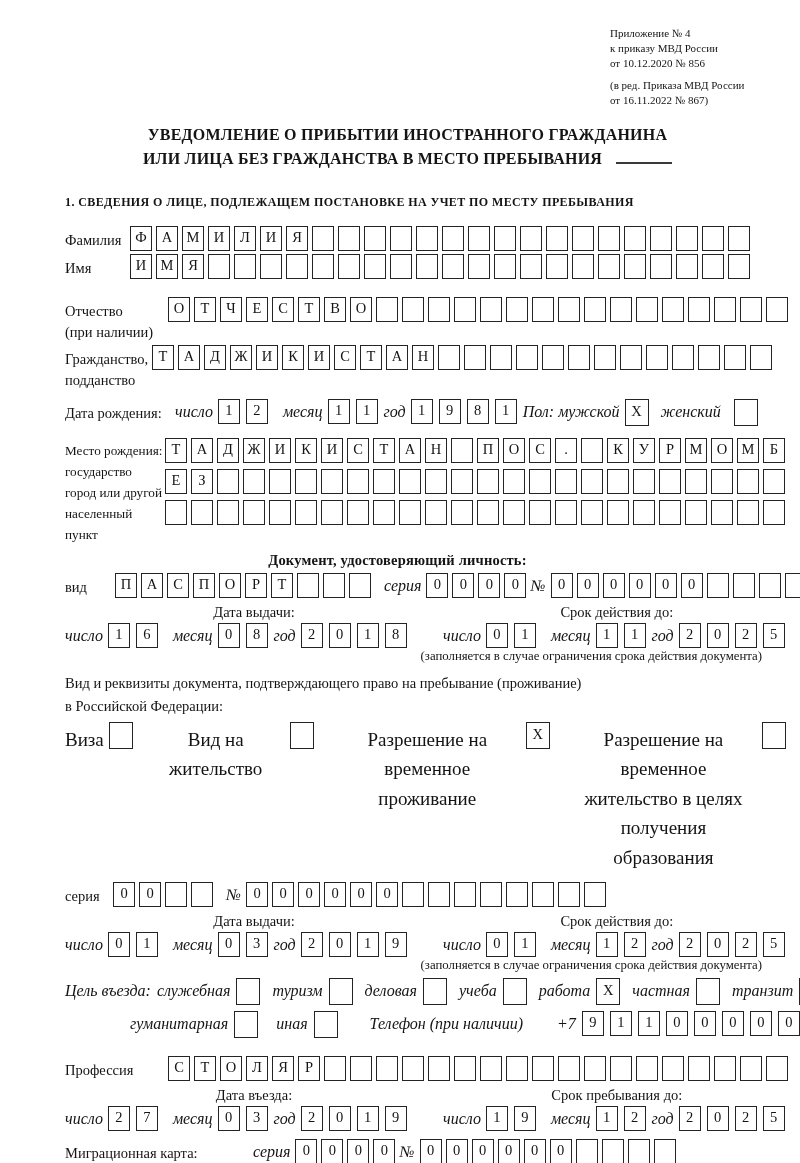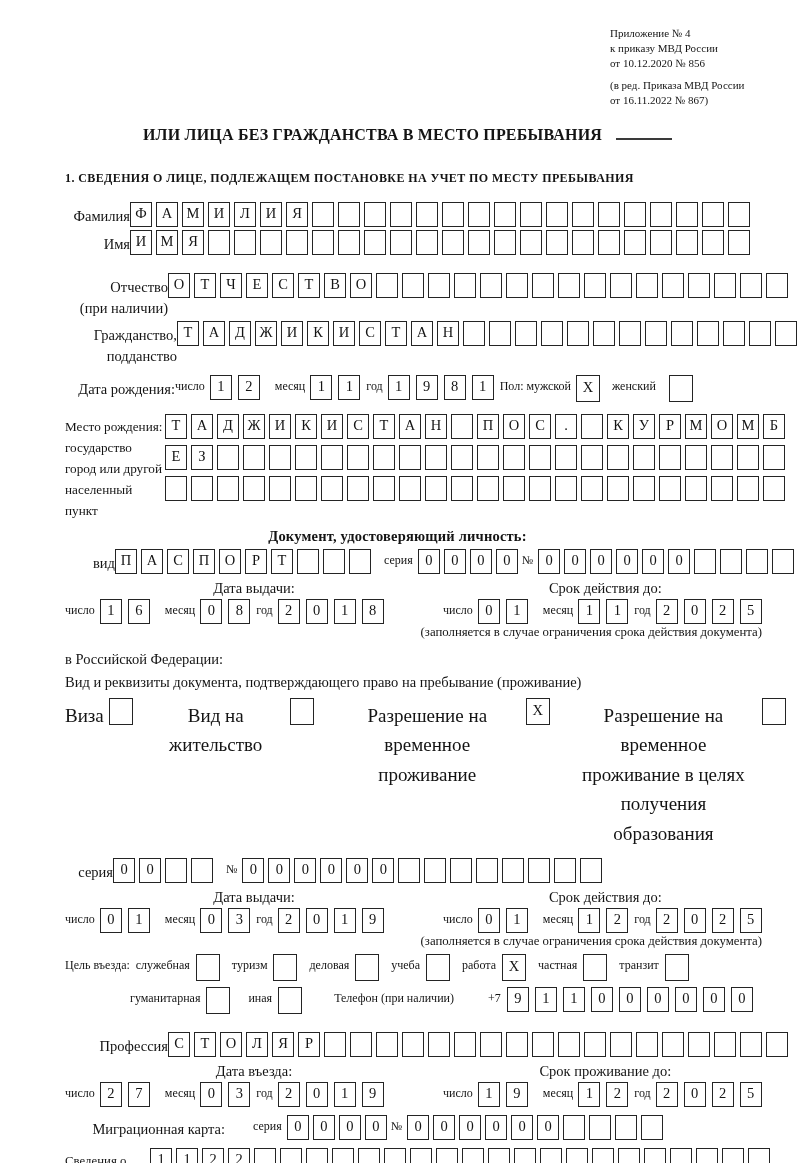--- a/index.html
+++ b/index.html
@@ -15,23 +15,23 @@
   .hdr { margin-left:545px; font-size:11px; line-height:1.38; }
   .hdr .gap { margin-top:6px; }
   .forma { margin-top:16px; margin-right:30px; text-align:right; font-weight:bold; font-size:14.5px; letter-spacing:.6px; }
 
   .title { margin-top:15px; margin-right:40px; text-align:center; font-weight:bold; font-size:16px; line-height:1.5; letter-spacing:.2px; }
   .blank-line { display:inline-block; width:56px; height:14px; border-bottom:2.2px solid #3a3a3a; margin-left:14px; }
 
   .sec1 { margin-top:24px; font-weight:bold; font-size:12px; letter-spacing:.4px; white-space:nowrap; }
 
   .row { display:flex; align-items:flex-start; margin-top:3px; }
-  .lbl { font-size:14.5px; line-height:1.45; padding-top:4px; flex:none;text-align:right; }
+  .lbl { font-size:14.5px; line-height:1.45; padding-top:4px; flex:none; }
   .w50{width:50px;} .w65{width:65px;} .w87{width:87px;} .w100{width:100px;} .w103{width:103px;} .w85{width:85px;}
-  .mt2{margin-top:2px;margin-left:25px;} .mt4{margin-top:4px;} .mt6{margin-top:18px;} .mt8{margin-top:8px;} .mt10{margin-top:10px;}
+  .mt2{margin-top:2px;} .mt4{margin-top:4px;} .mt6{margin-top:18px;} .mt8{margin-top:8px;} .mt10{margin-top:10px;}
   .mt12{margin-top:12px;} .mt16{margin-top:16px;}
 
   .cells { display:flex; flex:none; }
   .cell {
     width:22px; height:25px; flex:none;
     border:1.6px solid #242424; margin-right:4px;
     text-align:center; font-size:14.5px; line-height:21px;
     background:#fff;
   }
   .dates .cell { margin-right:6px; }
@@ -39,21 +39,21 @@
 
   .stack .cells { margin-bottom:6px; }
 
   .doc-head { margin-top:6px; text-align:center; font-weight:bold; font-size:14.5px; letter-spacing:.2px; padding-right:60px; }
 
   .dpair { display:flex; margin-top:6px; }
   .dcol { flex:none; }
   .dcol.left { width:378px; }
   .dhead { text-align:center; font-size:14.5px; }
   .drow { display:flex; align-items:flex-start; margin-top:2px; }
-  .dl { font-size:12px; padding-top:4px; margin-right:5px; flex:none; }
+  .dl { font-size:16px; padding-top:4px; margin-right:5px; flex:none;font-style:italic; }
   .dl.m { margin-left:9px; }
   .note-right { text-align:right; font-size:12.8px; margin-top:1px; margin-right:28px; }
 
   .para { font-size:14.5px; line-height:1.6; margin-top:8px; }
 
   .optrow { display:flex; align-items:flex-start; margin-top:4px; }
   .opt { display:flex; align-items:flex-start; }
   .opt .txt { font-size:19px; line-height:1.55; padding-top:3px; text-align:center; }
   .opt .cells { margin-left:9px; }
 
@@ -71,20 +71,21 @@
 
   <div class="hdr">
     <div>Приложение № 4</div>
     <div>к приказу МВД России</div>
     <div>от 10.12.2020 № 856</div>
     <div class="gap">(в ред. Приказа МВД России</div>
     <div>от 16.11.2022 № 867)</div>
   </div>
 
   <div class="title">
+    <div>УВЕДОМЛЕНИЕ О ПРИБЫТИИ ИНОСТРАННОГО ГРАЖДАНИНА</div>
     <div><span>ИЛИ ЛИЦА БЕЗ ГРАЖДАНСТВА В МЕСТО ПРЕБЫВАНИЯ</span><span class="blank-line"></span></div>
   </div>
 
   <div class="sec1">1. СВЕДЕНИЯ О ЛИЦЕ, ПОДЛЕЖАЩЕМ ПОСТАНОВКЕ НА УЧЕТ ПО МЕСТУ ПРЕБЫВАНИЯ</div>
 
   <div class="row mt16">
     <span class="lbl w65">Фамилия</span>
     <span class="cells">
         <span class="cell">Ф</span>
         <span class="cell">А</span>
@@ -406,22 +407,22 @@
             <span class="cell">0</span>
             <span class="cell">2</span>
             <span class="cell">5</span>
           </span>
       </div>
     </div>
   </div>
   <div class="note-right">(заполняется в случае ограничения срока действия документа)</div>
 
   <div class="para">
+    <div>Вид и реквизиты документа, подтверждающего право на пребывание (проживание)</div>
     <div>в Российской Федерации:</div>
-    <div>Вид и реквизиты документа, подтверждающего право на пребывание (проживание)</div>
   </div>
 
   <div class="optrow">
     <span class="opt">
       <span class="txt">Виза</span>
       <span class="cells chk" style="margin-left:5px">
           <span class="cell"></span>
         </span>
     </span>
     <span class="opt sp14">
@@ -435,21 +436,21 @@
         <span style="display:block">Разрешение на временное</span>
         <span style="display:block">проживание</span>
       </span>
       <span class="cells chk">
           <span class="cell">X</span>
         </span>
     </span>
     <span class="opt sp20">
       <span class="txt">
         <span style="display:block">Разрешение на временное</span>
-        <span style="display:block">проживание в целях</span>
+        <span style="display:block">жительство в целях</span>
         <span style="display:block">получения образования</span>
       </span>
       <span class="cells chk">
           <span class="cell"></span>
         </span>
     </span>
   </div>
 
   <div class="row mt10">
     <span class="lbl" style="width:48px">серия</span>
@@ -629,21 +630,21 @@
         <span class="dl">год</span>
         <span class="cells dates">
             <span class="cell">2</span>
             <span class="cell">0</span>
             <span class="cell">1</span>
             <span class="cell">9</span>
           </span>
       </div>
     </div>
     <div class="dcol">
-      <div class="dhead">Срок проживание до:</div>
+      <div class="dhead">Срок пребывания до:</div>
       <div class="drow">
         <span class="dl">число</span>
         <span class="cells dates">
             <span class="cell">1</span>
             <span class="cell">9</span>
           </span>
         <span class="dl m">месяц</span>
         <span class="cells dates">
             <span class="cell">1</span>
             <span class="cell">2</span>

